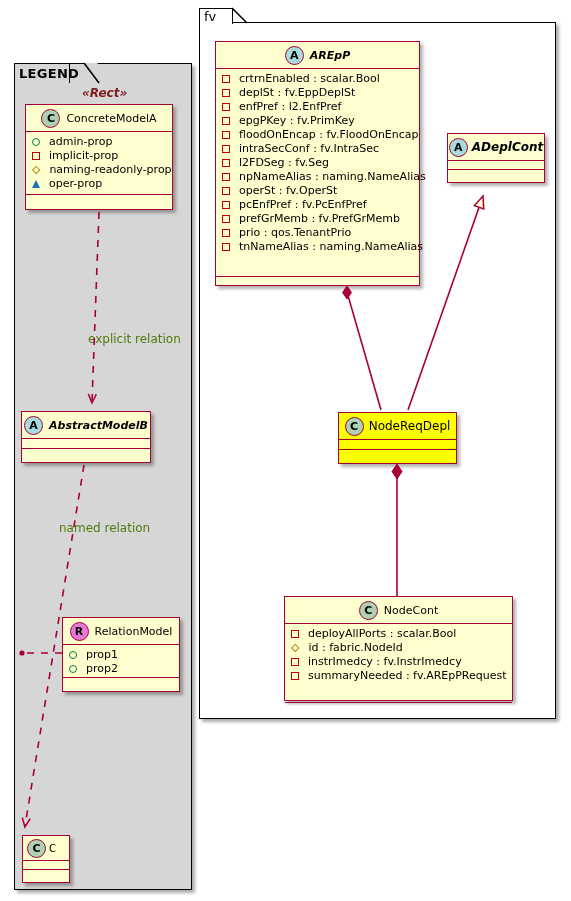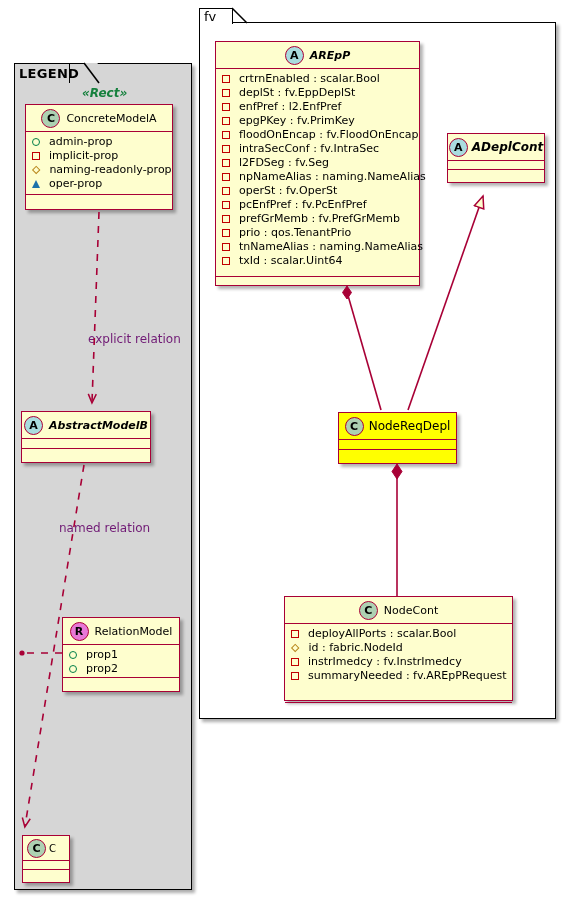--- a/index.html
+++ b/index.html
@@ -56,22 +56,22 @@
   .gl{width:9px;height:9px;flex:0 0 auto;display:inline-block;position:relative;}
   .gl.circle{border:1.4px solid #038048;border-radius:50%;
              width:8px;height:8px;box-sizing:border-box;}
   .gl.square{border:1.4px solid #C00000;width:8px;height:8px;box-sizing:border-box;}
   .gl.diamond{border:1.4px solid #B8861B;width:6.4px;height:6.4px;
               box-sizing:border-box;transform:rotate(45deg);margin:1px;}
   .gl.triangle{width:0;height:0;border-left:4.6px solid transparent;
                border-right:4.6px solid transparent;border-bottom:8px solid #1D72AA;}
 
   .stereo{position:absolute;font-size:12px;font-style:italic;font-weight:bold;
-          color:#15803d;white-space:nowrap;}
-  .edge-label{position:absolute;font-size:12px;color:#701a75;white-space:nowrap;}
+          color:#7f1d1d;white-space:nowrap;}
+  .edge-label{position:absolute;font-size:12px;color:#4d7c0f;white-space:nowrap;}
 </style>
 </head>
 <body>
 
 <div class="canvas">
 
   <div class="pkg" id="legend-frame"></div>
   <div class="tab-fold" id="legend-tab-fold"></div>
   <svg id="legend-tab-fold-line" viewBox="0 0 17 22">
     <polyline points="1,1 16,21 16,21" fill="none" stroke="#000" stroke-width="1.5"></polyline>
@@ -202,24 +202,20 @@
           <span class="gl square"></span>
           <span>prefGrMemb : fv.PrefGrMemb</span>
         </div>
         <div class="attr">
           <span class="gl square"></span>
           <span>prio : qos.TenantPrio</span>
         </div>
         <div class="attr">
           <span class="gl square"></span>
           <span>tnNameAlias : naming.NameAlias</span>
-        </div>
-        <div class="attr">
-          <span class="gl square"></span>
-          <span>txId : scalar.Uint64</span>
         </div>
       </div>
     <div class="cls-meth"></div>
   </div>
 
   <div class="cls" id="cls-adeplcont" style="left:447px;top:133px;width:98px;height:50px;">
     <div class="cls-hdr" style="padding:3px 5px;gap:4px;">
       <span class="badge A">A</span>
       <span class="cls-name abs" style="font-size:12px;">ADeplCont</span>
     </div>

